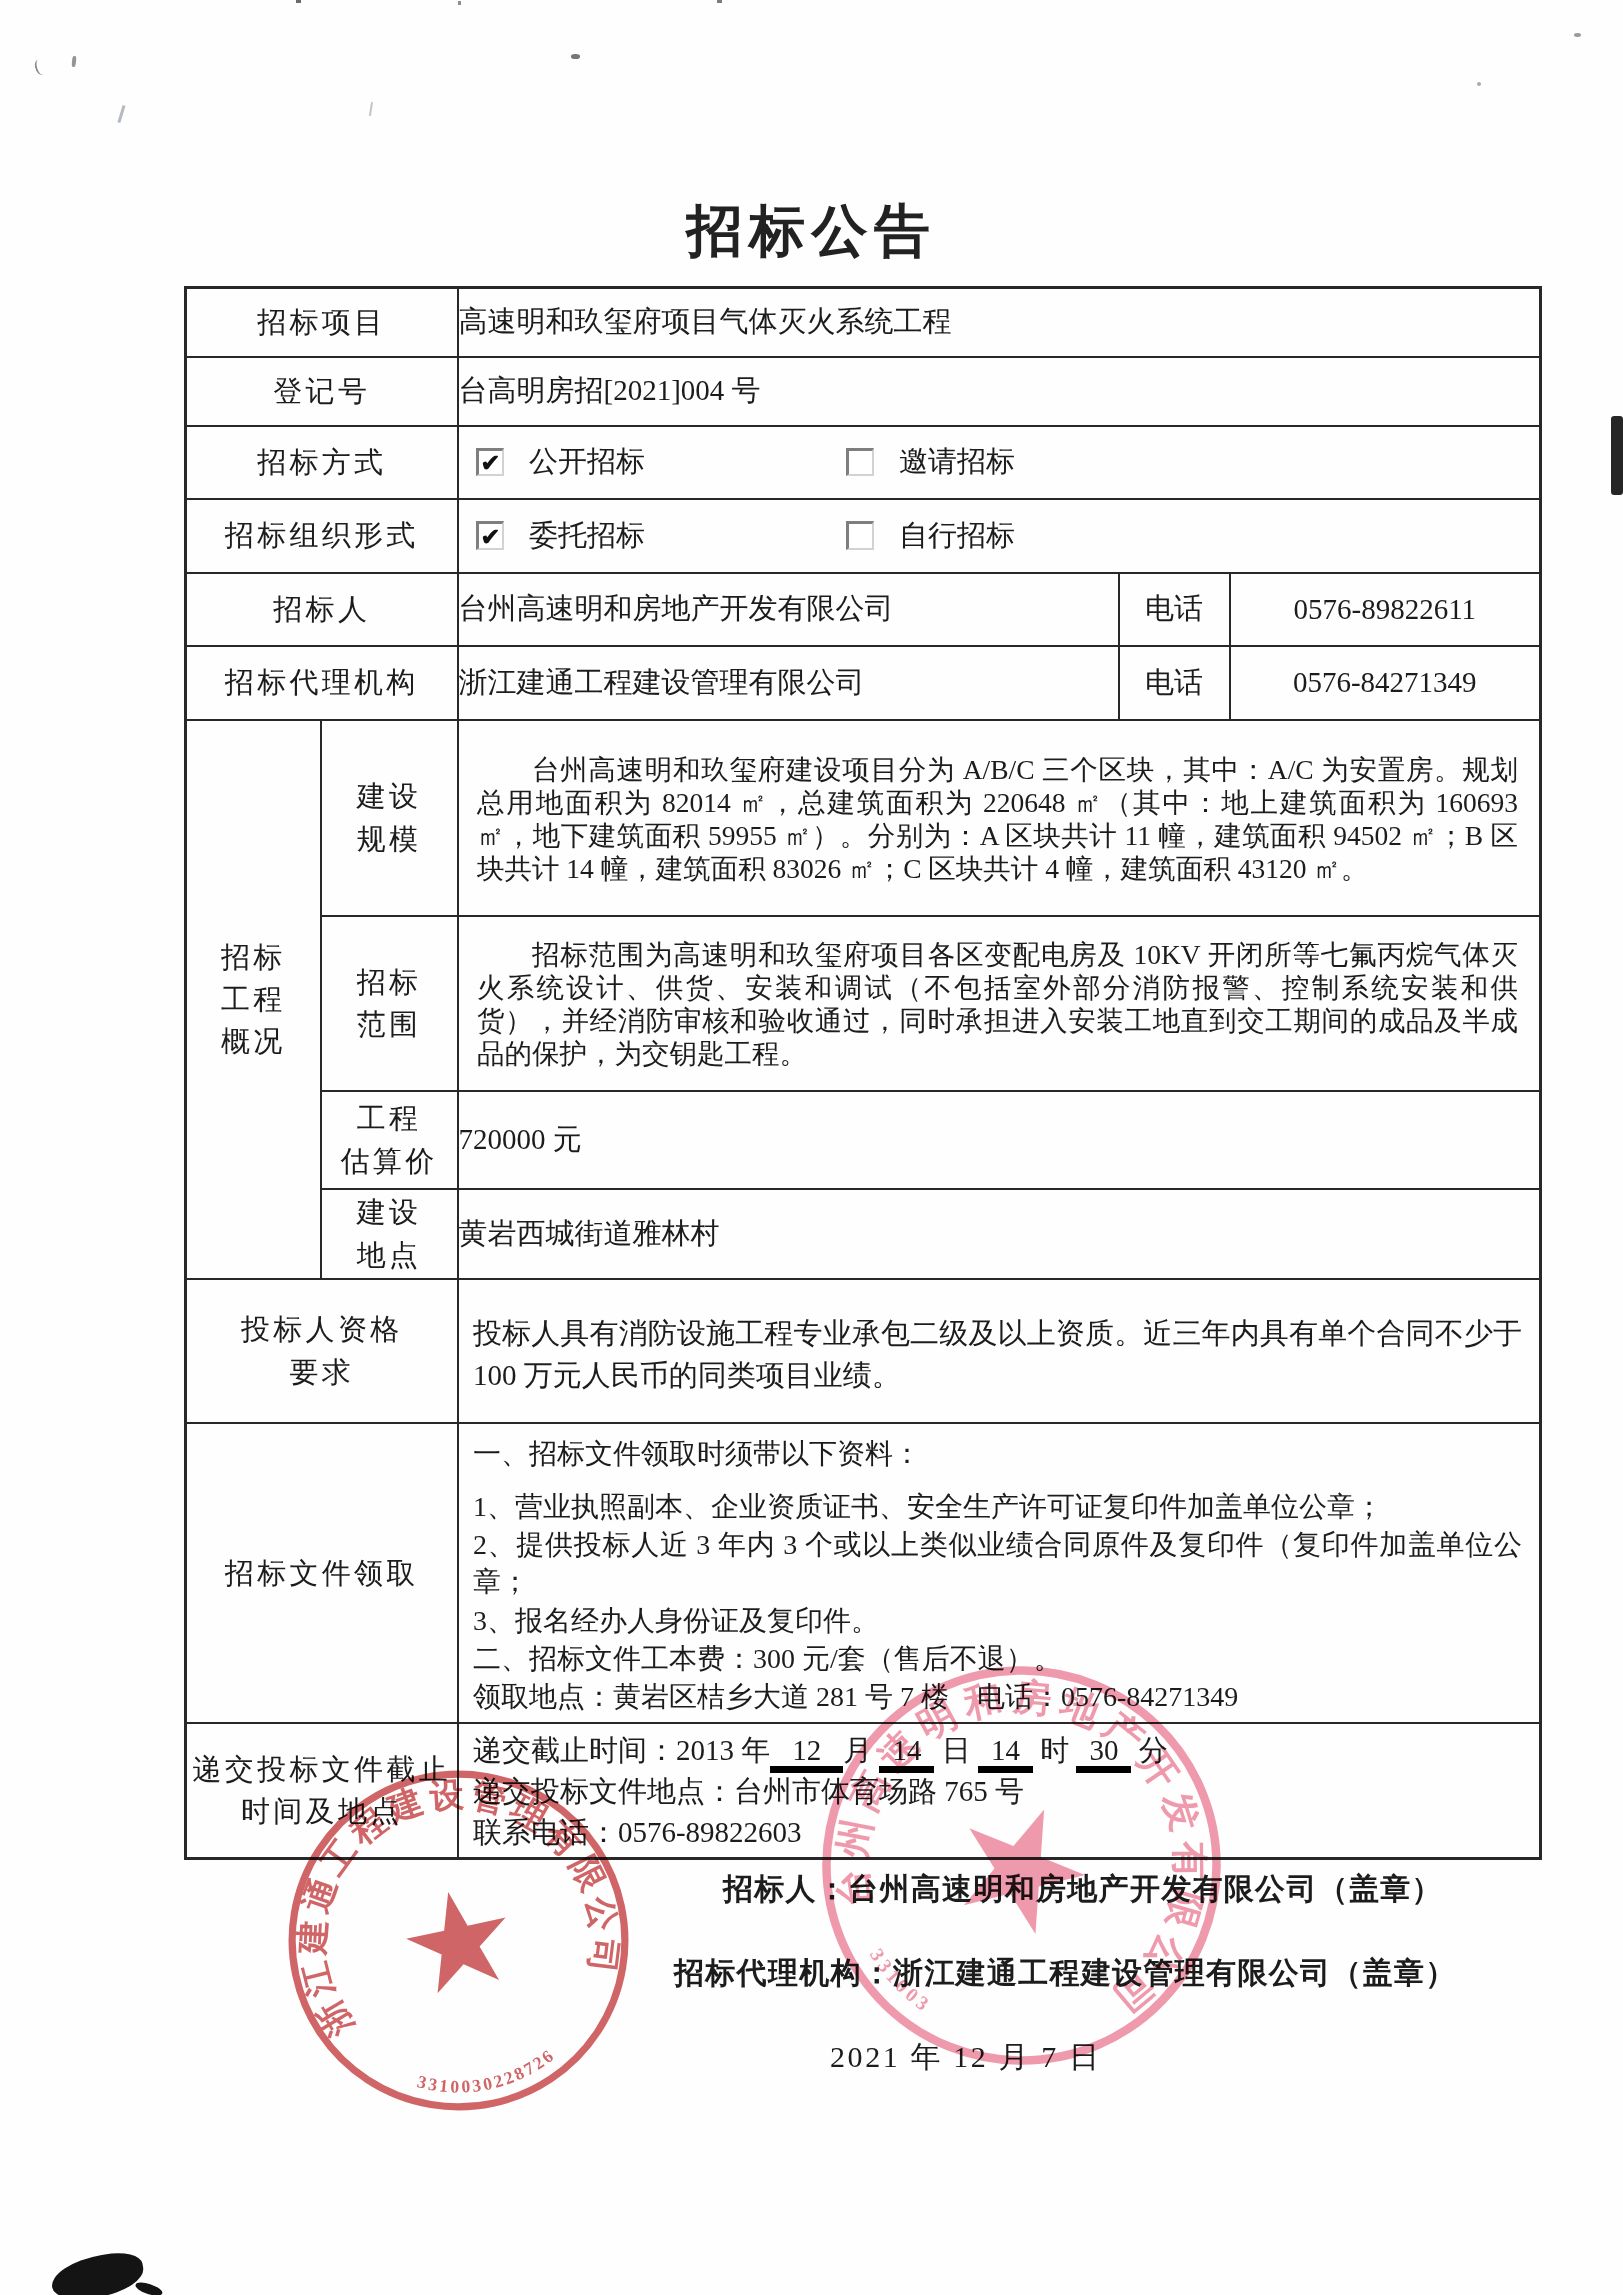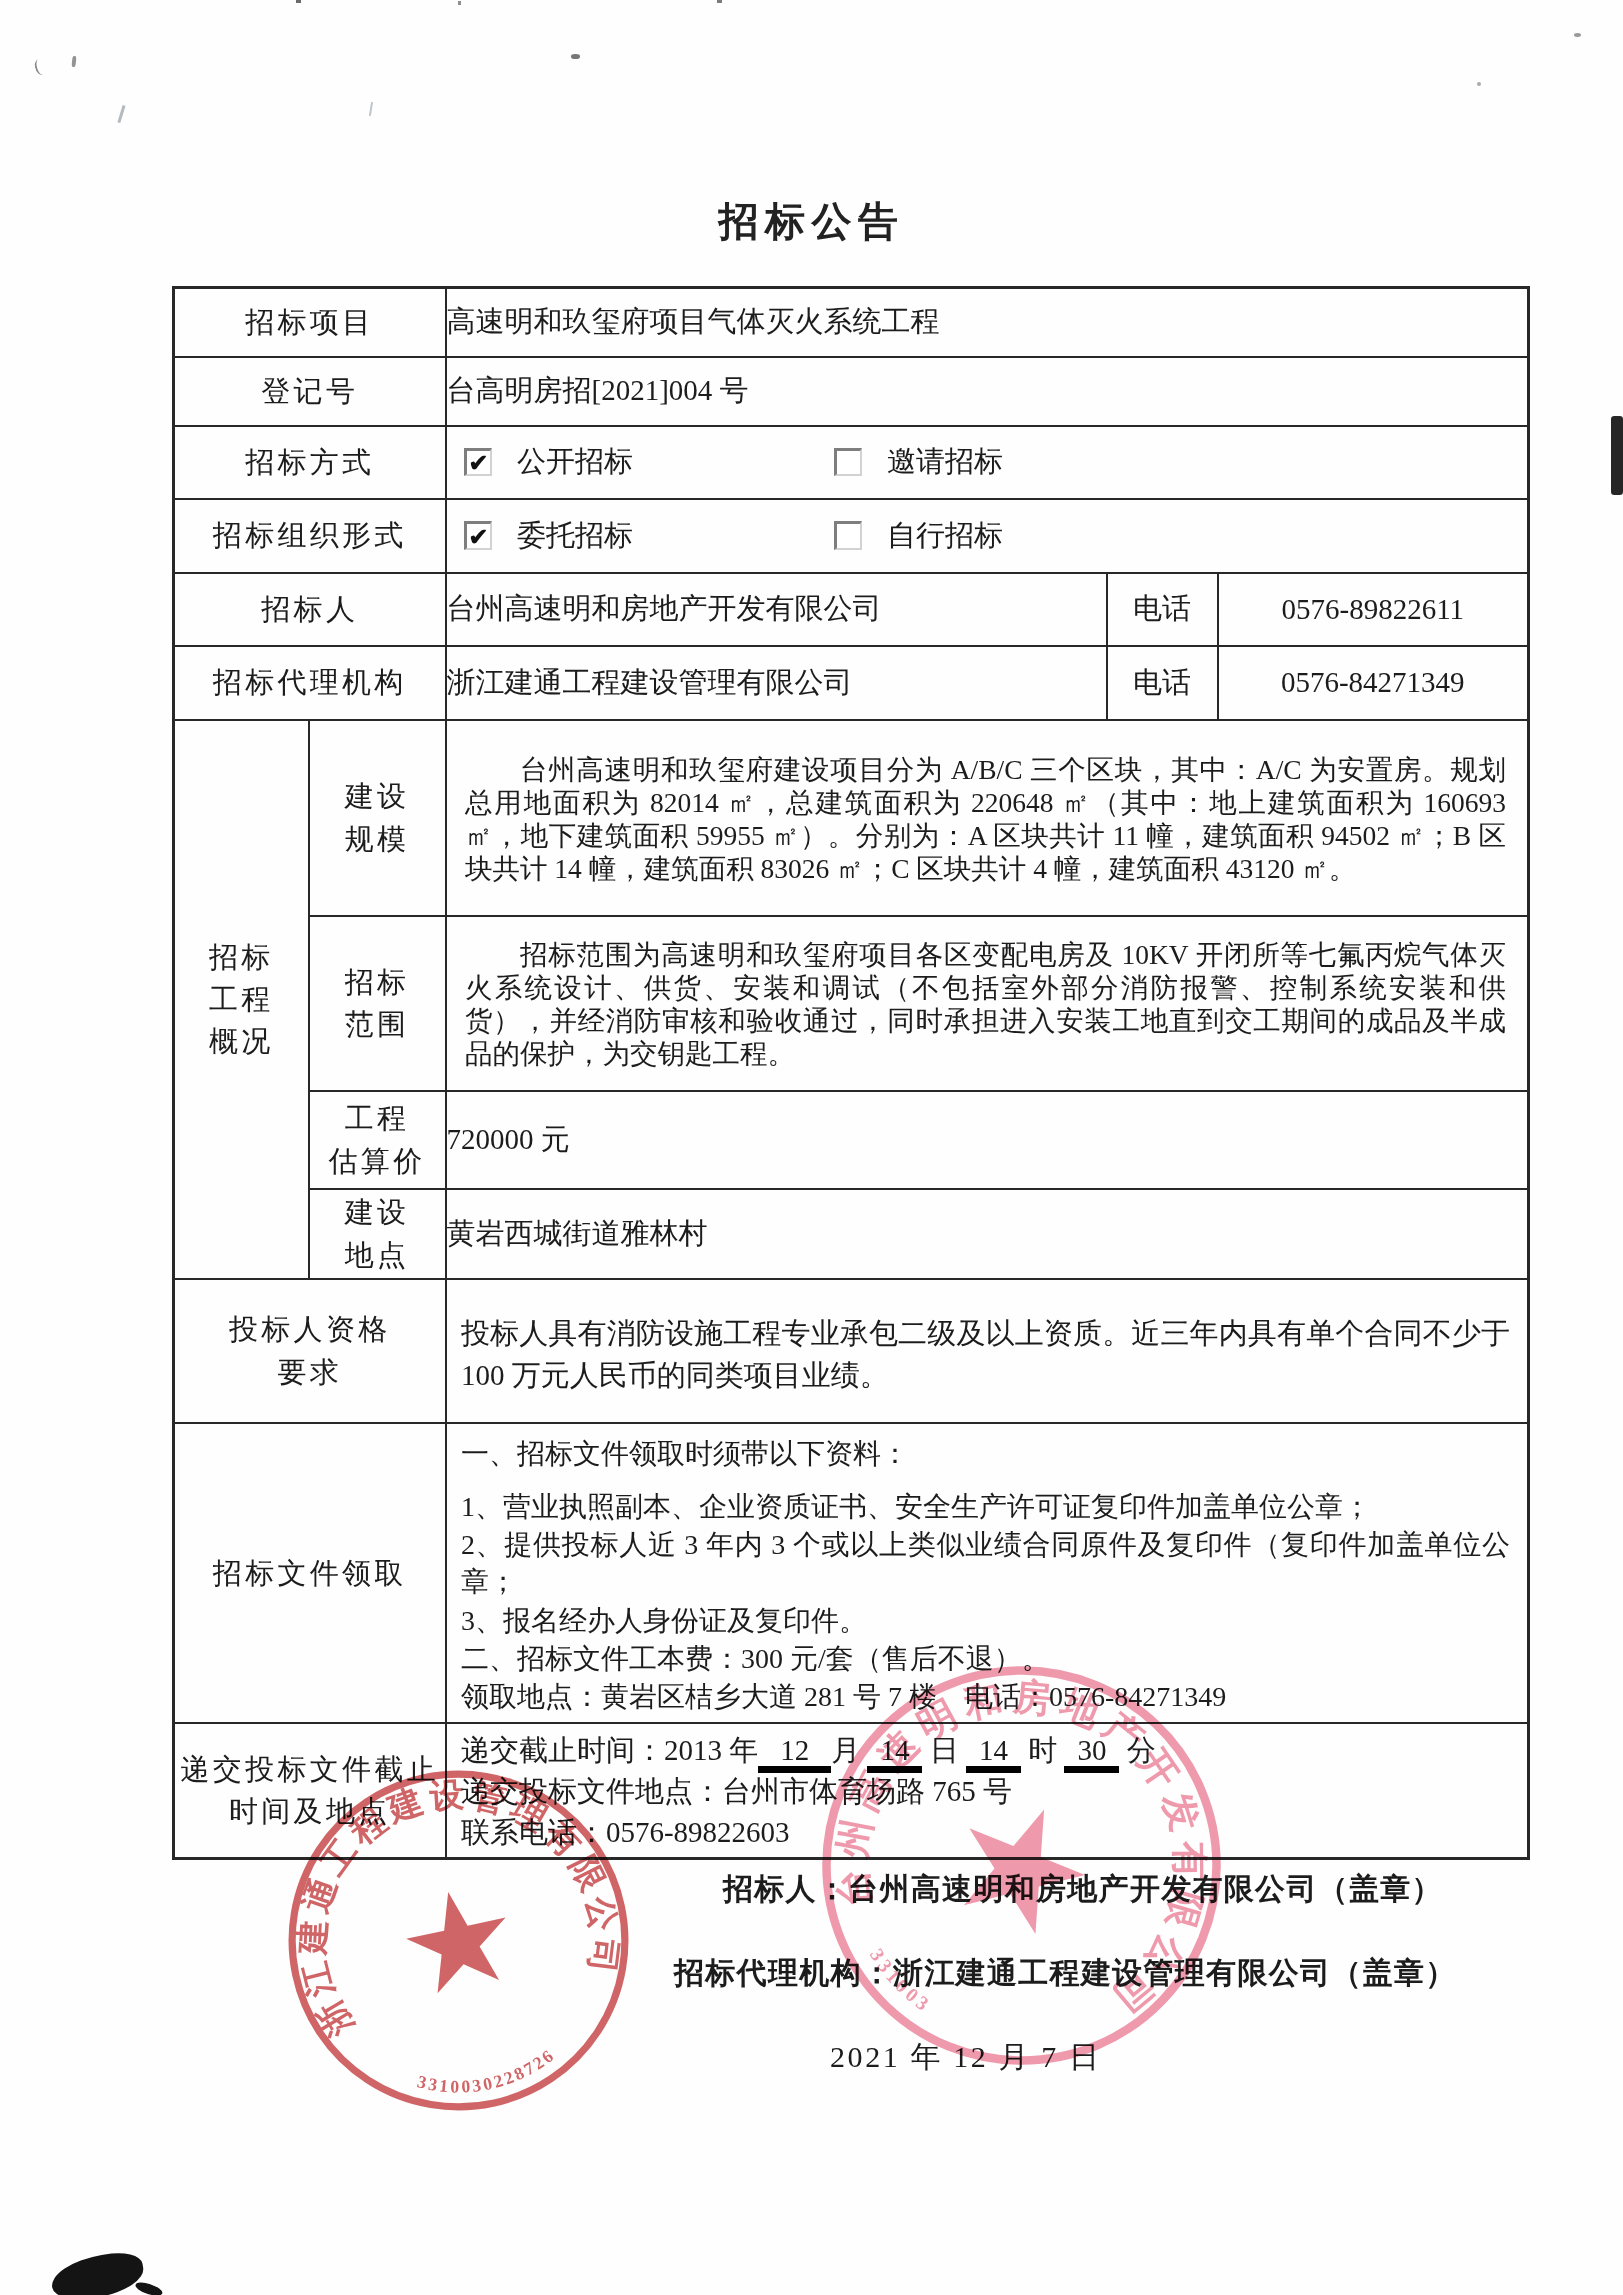--- a/index.html
+++ b/index.html
@@ -7,26 +7,26 @@
     width:1623px;height:2295px;position:relative;background:#fefefe;
     font-family:"Liberation Serif","DejaVu Serif",serif;color:#1c1c1c;
     overflow:hidden;
   }
   .page{position:absolute;inset:0;}
 
   
   .doc-title{
     position:absolute;top:194px;left:0;width:1623px;text-align:center;
     font-family:"Liberation Sans","DejaVu Sans",sans-serif;
-    font-size:40px;font-weight:900;letter-spacing:6.5px;color:#222;
+    font-size:56px;font-weight:900;letter-spacing:6.5px;color:#222;
   }
 
   
   table.tender{
-    position:absolute;left:172px;top:286px;width:1356px;
+    position:absolute;left:184px;top:286px;width:1356px;
     border-collapse:collapse;table-layout:fixed;
     border:3.9px solid #282828;
     padding-left:20px;
   }
   table.tender td{
     border:2px solid #282828;vertical-align:middle;
     font-size:29px;color:#1c1c1c;padding:0;
   }
   td.lab{
     text-align:center;letter-spacing:3.3px;font-size:30px;line-height:1.45;

